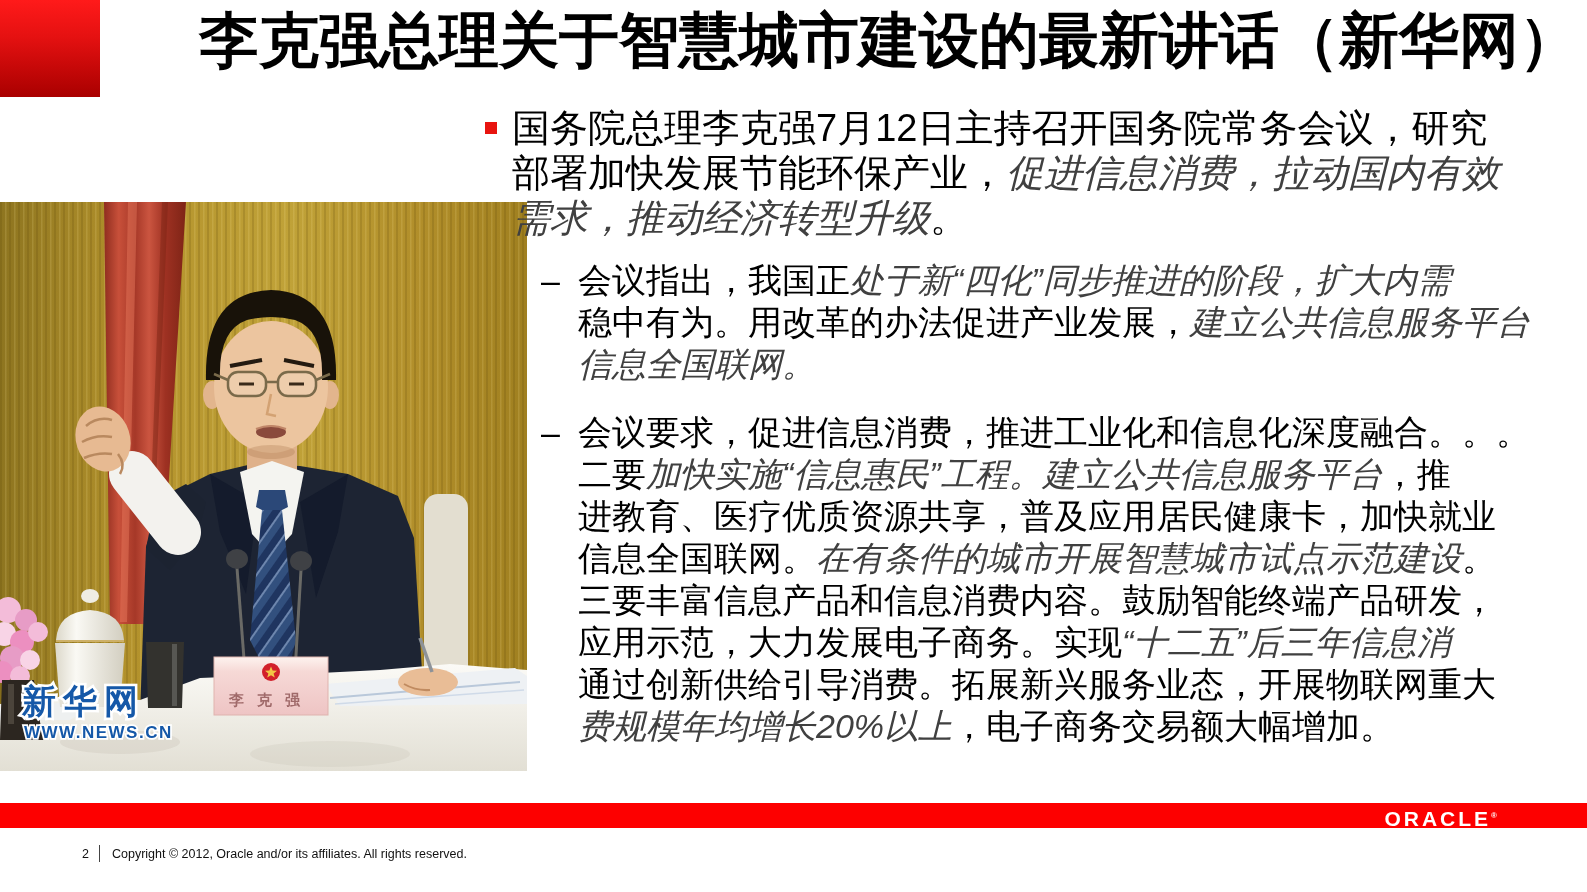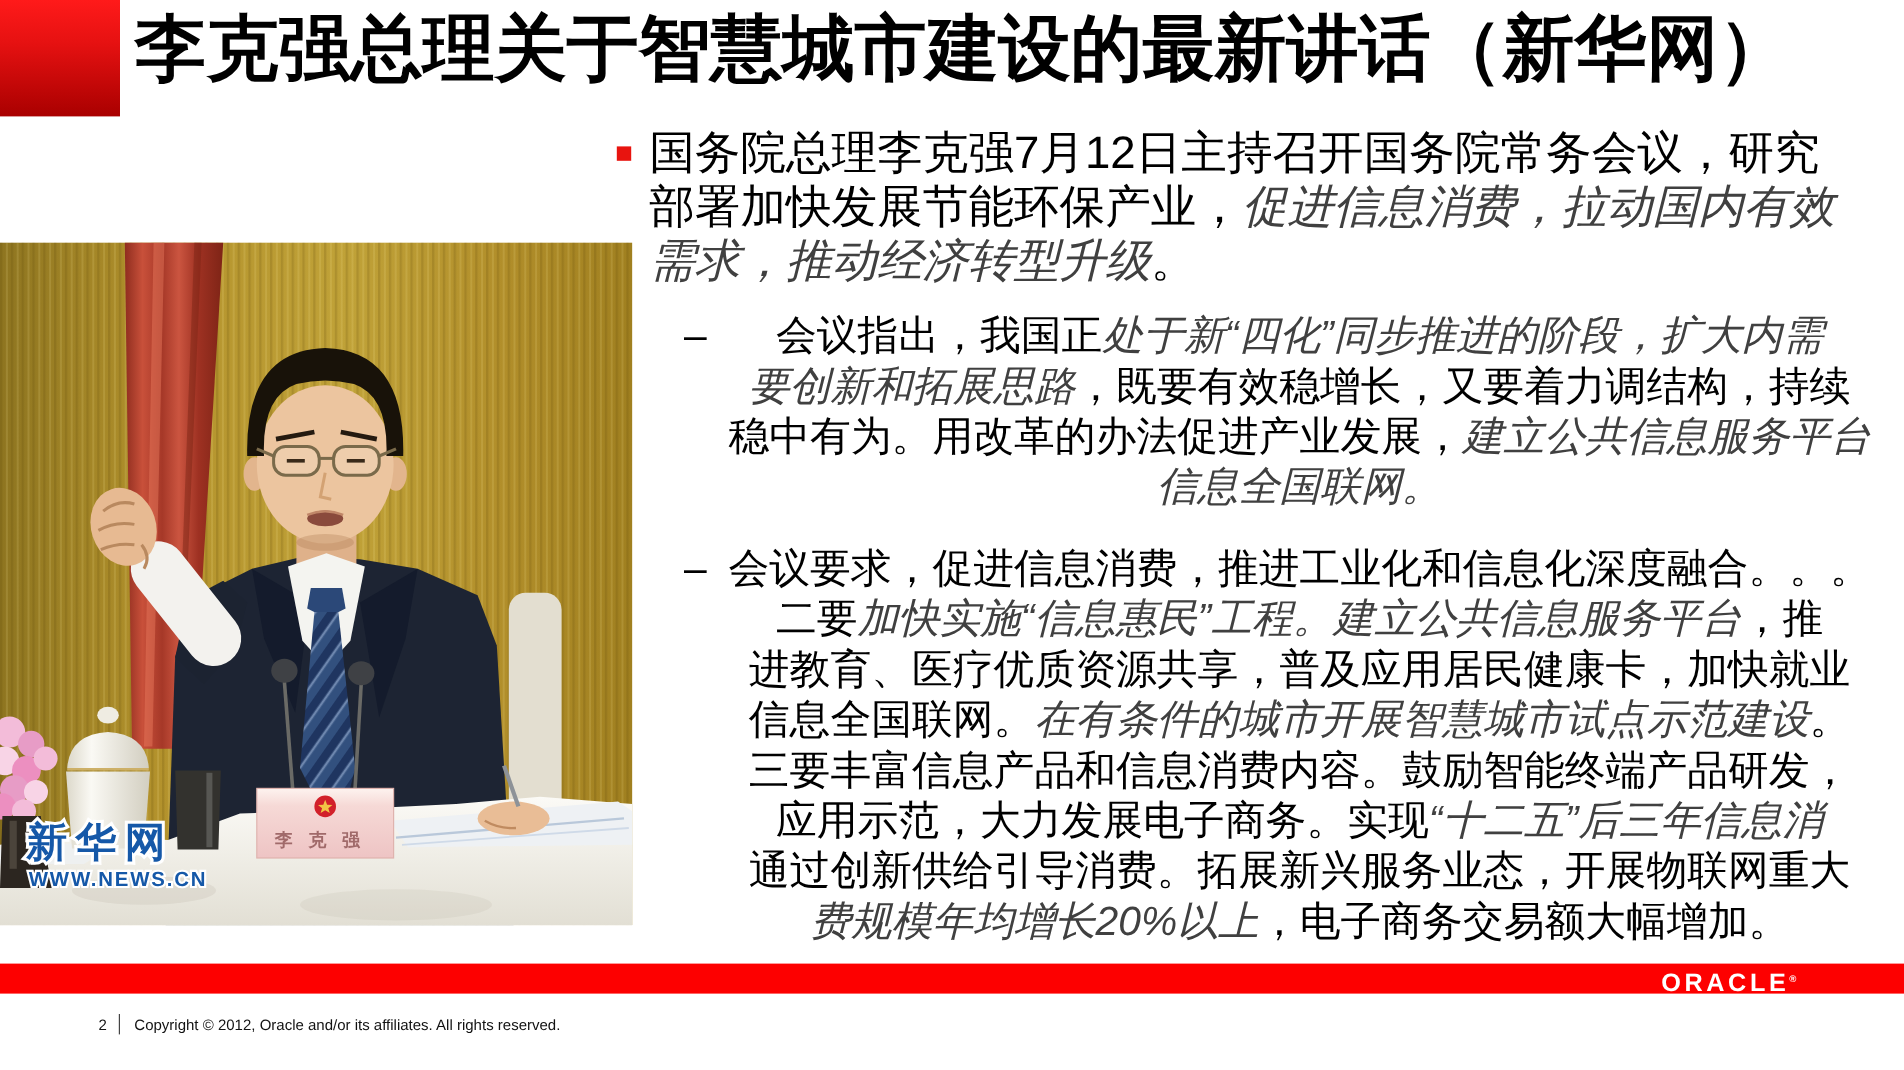--- a/index.html
+++ b/index.html
@@ -6,36 +6,36 @@
   .slide{position:relative;width:1587px;height:892px;background:#ffffff;overflow:hidden;
          font-family:"Liberation Sans","DejaVu Sans",sans-serif;}
 
   
   .corner-block{position:absolute;left:0;top:0;width:100px;height:97px;
     background:linear-gradient(180deg,#ff1a1a 0%,#e51111 38%,#a90000 100%);}
 
   
   .title{position:absolute;left:112px;right:8px;top:4px;margin:0;
     font-size:60px;line-height:74px;font-weight:bold;color:#000;
-    text-align:left;white-space:nowrap;}
+    text-align:right;white-space:nowrap;}
 
   
   .photo{position:absolute;left:0;top:202px;width:527px;height:569px;}
   .photo svg{display:block;}
 
   
-  .content{position:absolute;left:512px;top:106px;width:1075px;}
+  .content{position:absolute;left:483px;top:106px;width:1075px;}
   .l1{display:flex;}
   .marker{flex:0 0 auto;width:12px;height:12px;background:#e8140f;margin:16px 15px 0 2px;}
   .l1 .tline{font-size:38px;line-height:45px;white-space:nowrap;}
   .l2{display:flex;padding-left:58px;}
   .l2-1{margin-top:18px;}
   .l2-2{margin-top:26px;}
   .dash{flex:0 0 37px;font-size:34px;line-height:42px;color:#000;}
-  .l2 .tline{font-size:34px;line-height:42px;white-space:nowrap;text-align:center;}
+  .l2 .tline{font-size:34px;line-height:42px;white-space:nowrap;}
   .seg-k{color:#000000;}
   .seg-r{color:#404040;font-style:italic;}
 
   
   .redbar{position:absolute;left:0;top:803px;width:1587px;height:25px;background:#fd0000;}
   .oracle{position:absolute;right:90px;top:1px;color:#ffffff;font-weight:bold;
     font-size:21px;letter-spacing:3px;line-height:23px;text-align:right;}
   .oracle .reg{font-size:8px;vertical-align:super;letter-spacing:0;}
 
   
@@ -214,21 +214,20 @@
       <div>
           <div class="tline"><span class="seg-k">国务院总理李克强7月12日主持召开国务院常务会议，研究</span></div>
           <div class="tline"><span class="seg-k">部署加快发展节能环保产业，</span><span class="seg-r">促进信息消费，拉动国内有效</span></div>
           <div class="tline"><span class="seg-r">需求，推动经济转型升级</span><span class="seg-k">。</span></div>
         </div>
     </div>
     <div class="l2 l2-1">
       <span class="dash">–</span>
       <div>
           <div class="tline"><span class="seg-k">会议指出，我国正</span><span class="seg-r">处于新“四化”同步推进的阶段，扩大内需</span></div>
-          <div class="tline"><span class="seg-r">要创新和拓展思路</span><span class="seg-k">，既要有效稳增长，又要着力调结构，持续</span></div>
           <div class="tline"><span class="seg-k">稳中有为。用改革的办法促进产业发展，</span><span class="seg-r">建立公共信息服务平台</span></div>
           <div class="tline"><span class="seg-r">信息全国联网。</span></div>
         </div>
     </div>
     <div class="l2 l2-2">
       <span class="dash">–</span>
       <div>
           <div class="tline"><span class="seg-k">会议要求，促进信息消费，推进工业化和信息化深度融合。。。</span></div>
           <div class="tline"><span class="seg-k">二要</span><span class="seg-r">加快实施“信息惠民”工程。建立公共信息服务平台</span><span class="seg-k">，推</span></div>
           <div class="tline"><span class="seg-k">进教育、医疗优质资源共享，普及应用居民健康卡，加快就业</span></div>

